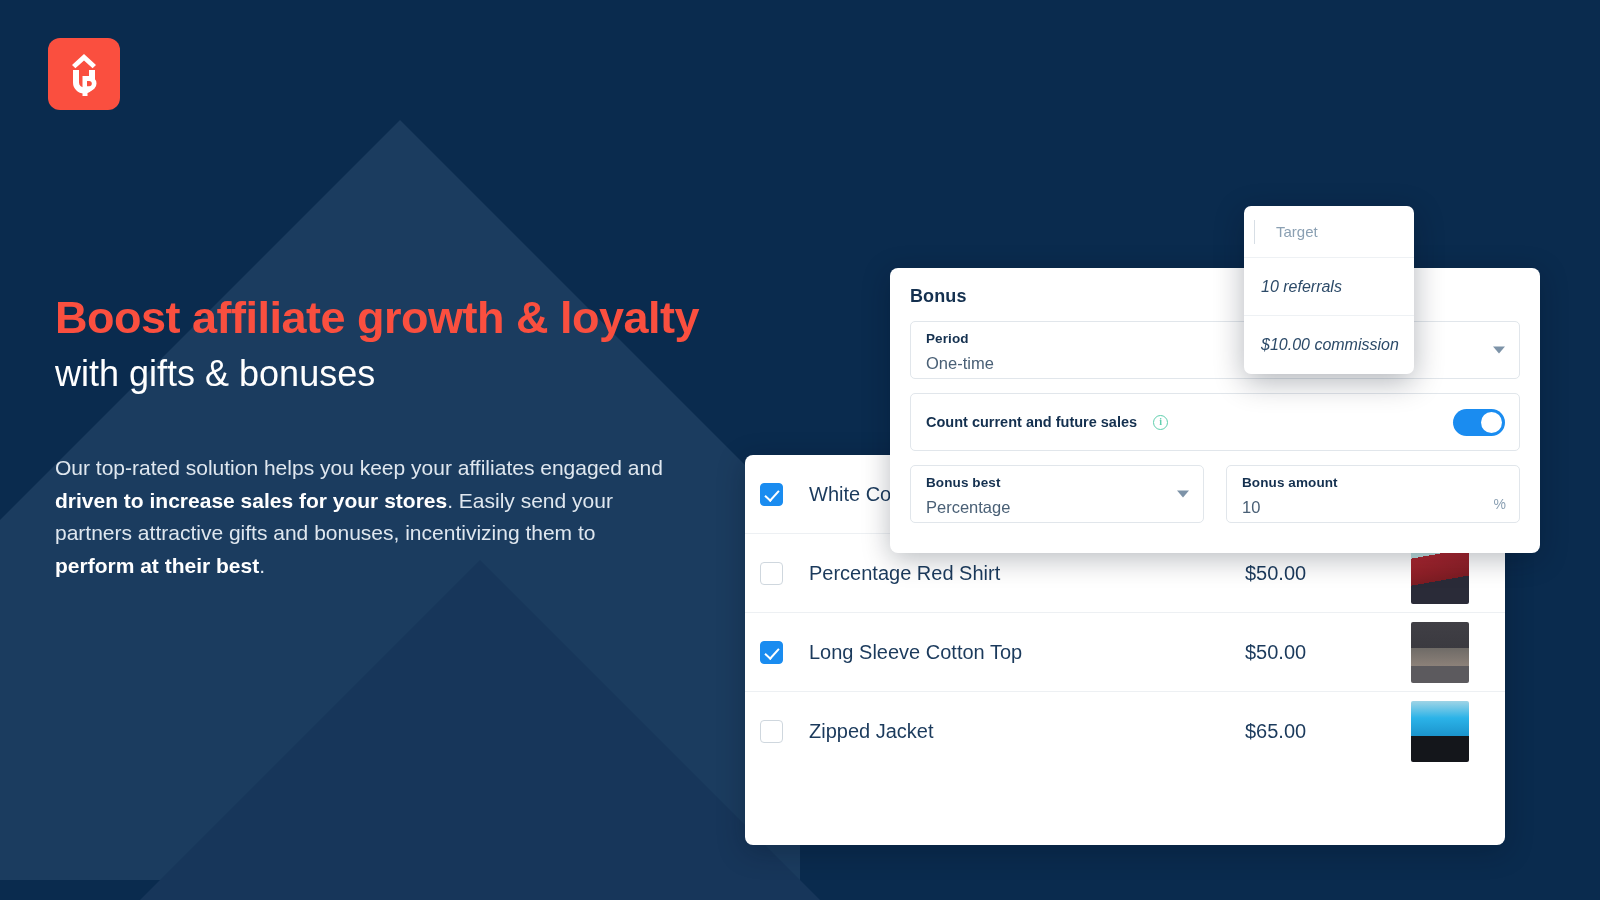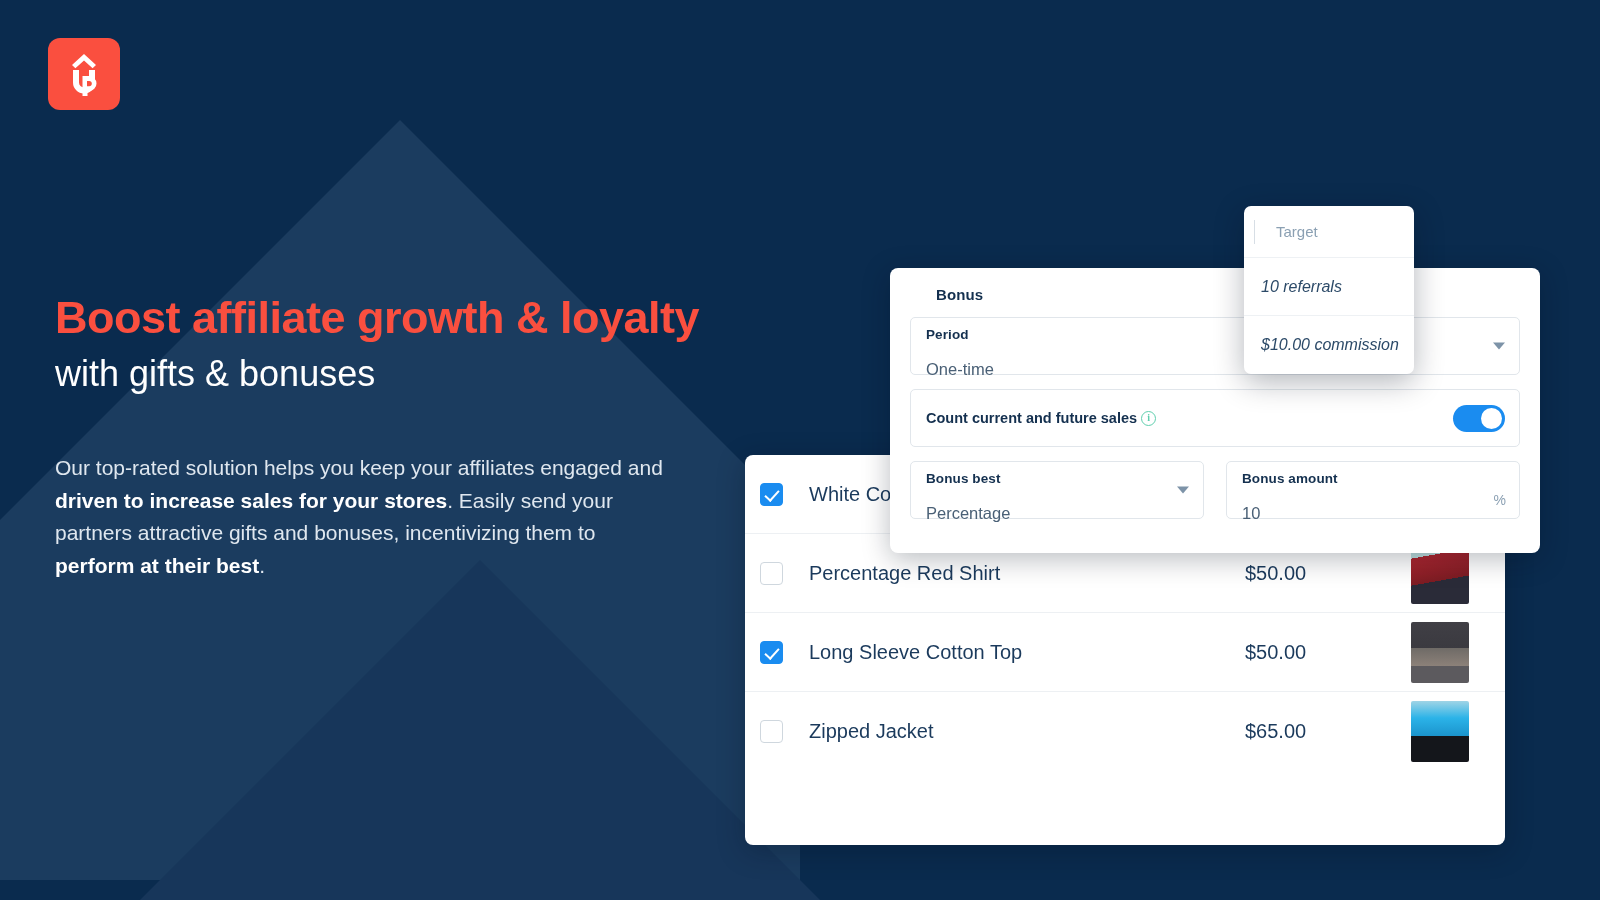--- a/index.html
+++ b/index.html
@@ -136,46 +136,45 @@
     background: #b9c7d2;
   }
 
   
   .bonus-card {
     left: 890px; top: 268px;
     width: 650px; height: 285px;
     padding: 18px 20px 20px 20px;
   }
   .bonus-title {
-    font-size: 15px;
+    font-size: 18px;
     font-weight: 700;
     color: #14304f;
     letter-spacing: 0.1px;
     margin-bottom: 14px;
-    margin-left: 26px;
   }
   .field {
     position: relative;
     border: 1px solid #e1e6eb;
     border-radius: 5px;
     height: 58px;
     padding: 9px 14px 0 15px;
     background: #fff;
   }
   .field-label {
     font-size: 13.5px;
     font-weight: 700;
     color: #14304f;
     letter-spacing: .1px;
     display: flex; align-items: center; gap: 7px;
   }
   .field-value {
     font-size: 16.5px;
     color: #4a6076;
-    margin-top: 18px;
+    margin-top: 8px;
   }
   .caret {
     position: absolute;
     right: 14px; top: 50%;
     transform: translateY(-50%);
     width: 0; height: 0;
     border-left: 6px solid transparent;
     border-right: 6px solid transparent;
     border-top: 7px solid #7d93a8;
   }
@@ -185,21 +184,21 @@
     border-radius: 5px;
     height: 58px;
     display: flex; align-items: center;
     justify-content: space-between;
     padding: 0 14px 0 15px;
   }
   .toggle-label {
     font-size: 14.5px;
     font-weight: 700;
     color: #14304f;
-    display: flex; align-items: center; gap: 4px;
+    display: flex; align-items: center; gap: 16px;
   }
   .info-icon {
     width: 15px; height: 15px;
     border-radius: 50%;
     border: 1.3px solid #5fcfae;
     color: #5fcfae;
     font-size: 10px;
     line-height: 12.5px;
     text-align: center;
     font-weight: 700;

